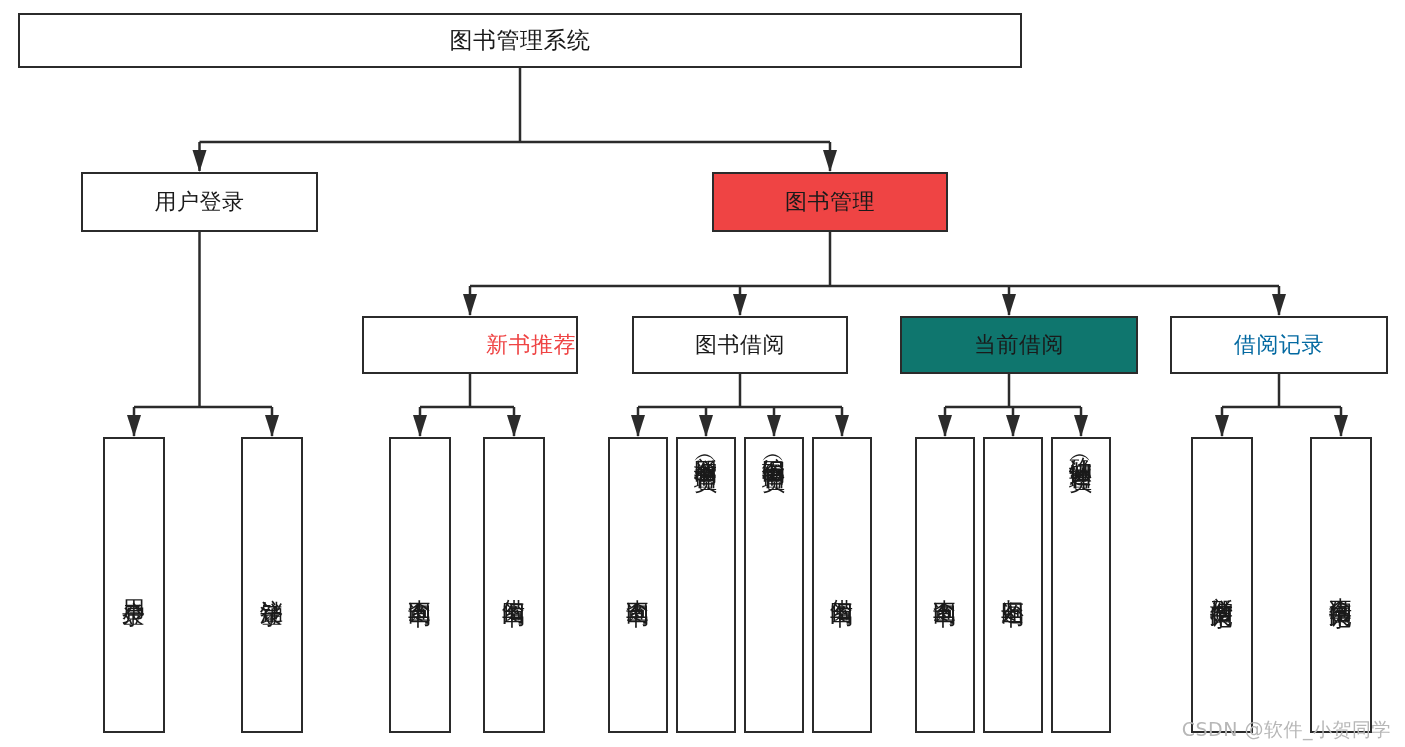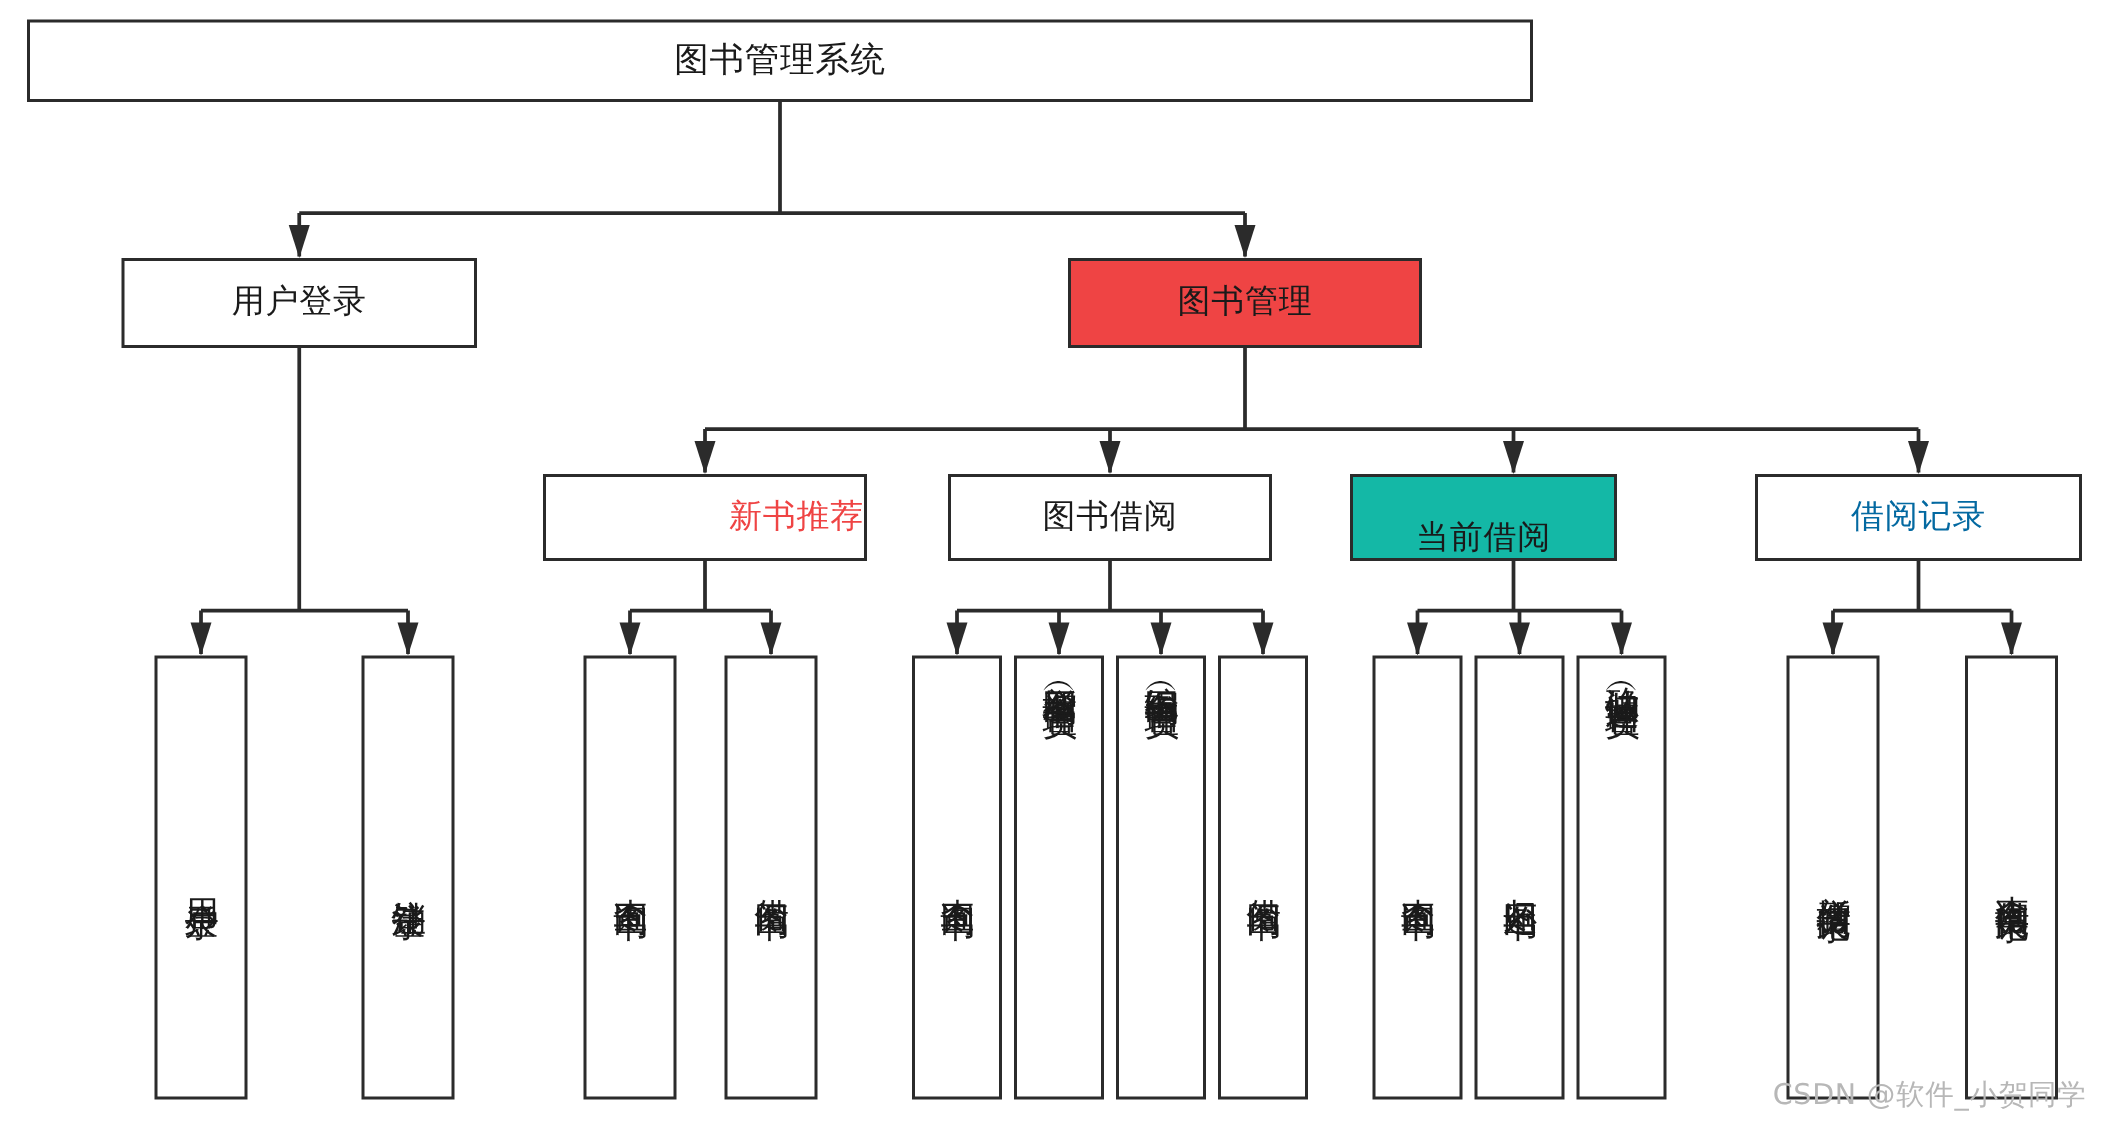--- a/index.html
+++ b/index.html
@@ -143,21 +143,21 @@
       </div>
       <div class="node node-h" style="left: 712px; top: 172px; width: 236px; height: 60px; border-color: rgb(43, 43, 43); background: #ef4444; color: rgb(26, 26, 26);">
         <span class="label">图书管理</span>
       </div>
       <div class="node node-h" style="left: 362px; top: 316px; width: 216px; height: 58px; border-color: rgb(43, 43, 43); background: rgb(255, 255, 255); color: #ef4444; justify-content: flex-end;">
         <span class="label">新书推荐</span>
       </div>
       <div class="node node-h" style="left: 632px; top: 316px; width: 216px; height: 58px; border-color: rgb(43, 43, 43); background: rgb(255, 255, 255); color: rgb(26, 26, 26);">
         <span class="label">图书借阅</span>
       </div>
-      <div class="node node-h" style="left: 900px; top: 316px; width: 178px; height: 58px; border-color: rgb(43, 43, 43); background: #14b8a6; color: rgb(26, 26, 26); align-items: flex-end;">
+      <div class="node node-h" style="left: 900px; top: 316px; width: 238px; height: 58px; border-color: rgb(43, 43, 43); background: #0f766e; color: rgb(26, 26, 26);">
         <span class="label">当前借阅</span>
       </div>
       <div class="node node-h" style="left: 1170px; top: 316px; width: 218px; height: 58px; border-color: rgb(43, 43, 43); background: rgb(255, 255, 255); color: #0369a1;">
         <span class="label">借阅记录</span>
       </div>
       <div class="node node-v align-mid" style="left: 103px; top: 437px; width: 62px; height: 296px; border-color: rgb(43, 43, 43); background: rgb(255, 255, 255); color: rgb(26, 26, 26);">
         <span class="label">用户登录</span>
       </div>
       <div class="node node-v align-mid" style="left: 241px; top: 437px; width: 62px; height: 296px; border-color: rgb(43, 43, 43); background: rgb(255, 255, 255); color: rgb(26, 26, 26);">
         <span class="label">注销登录</span>

